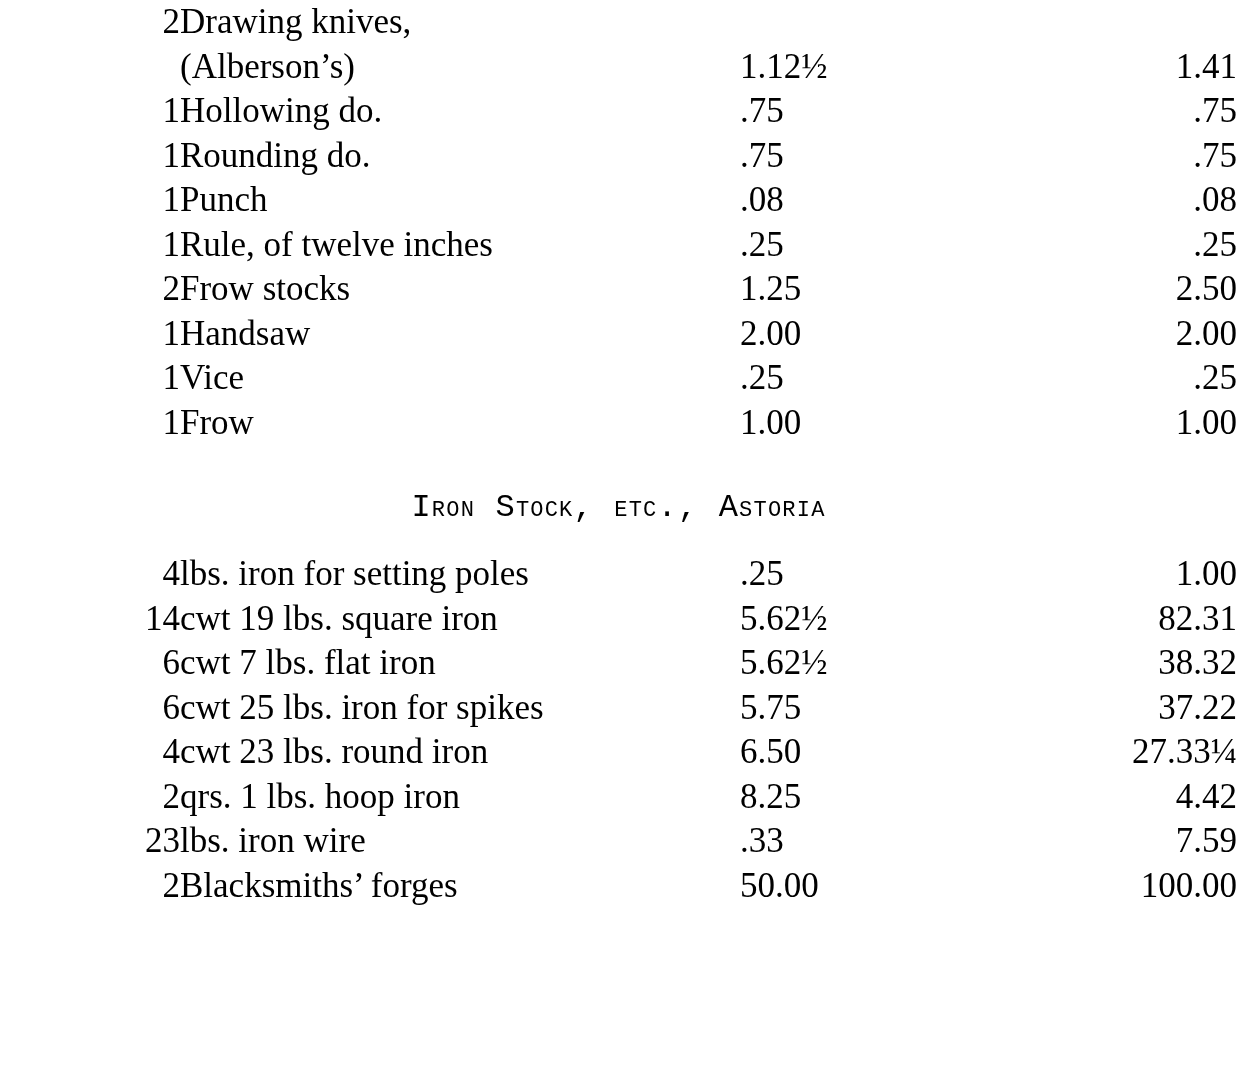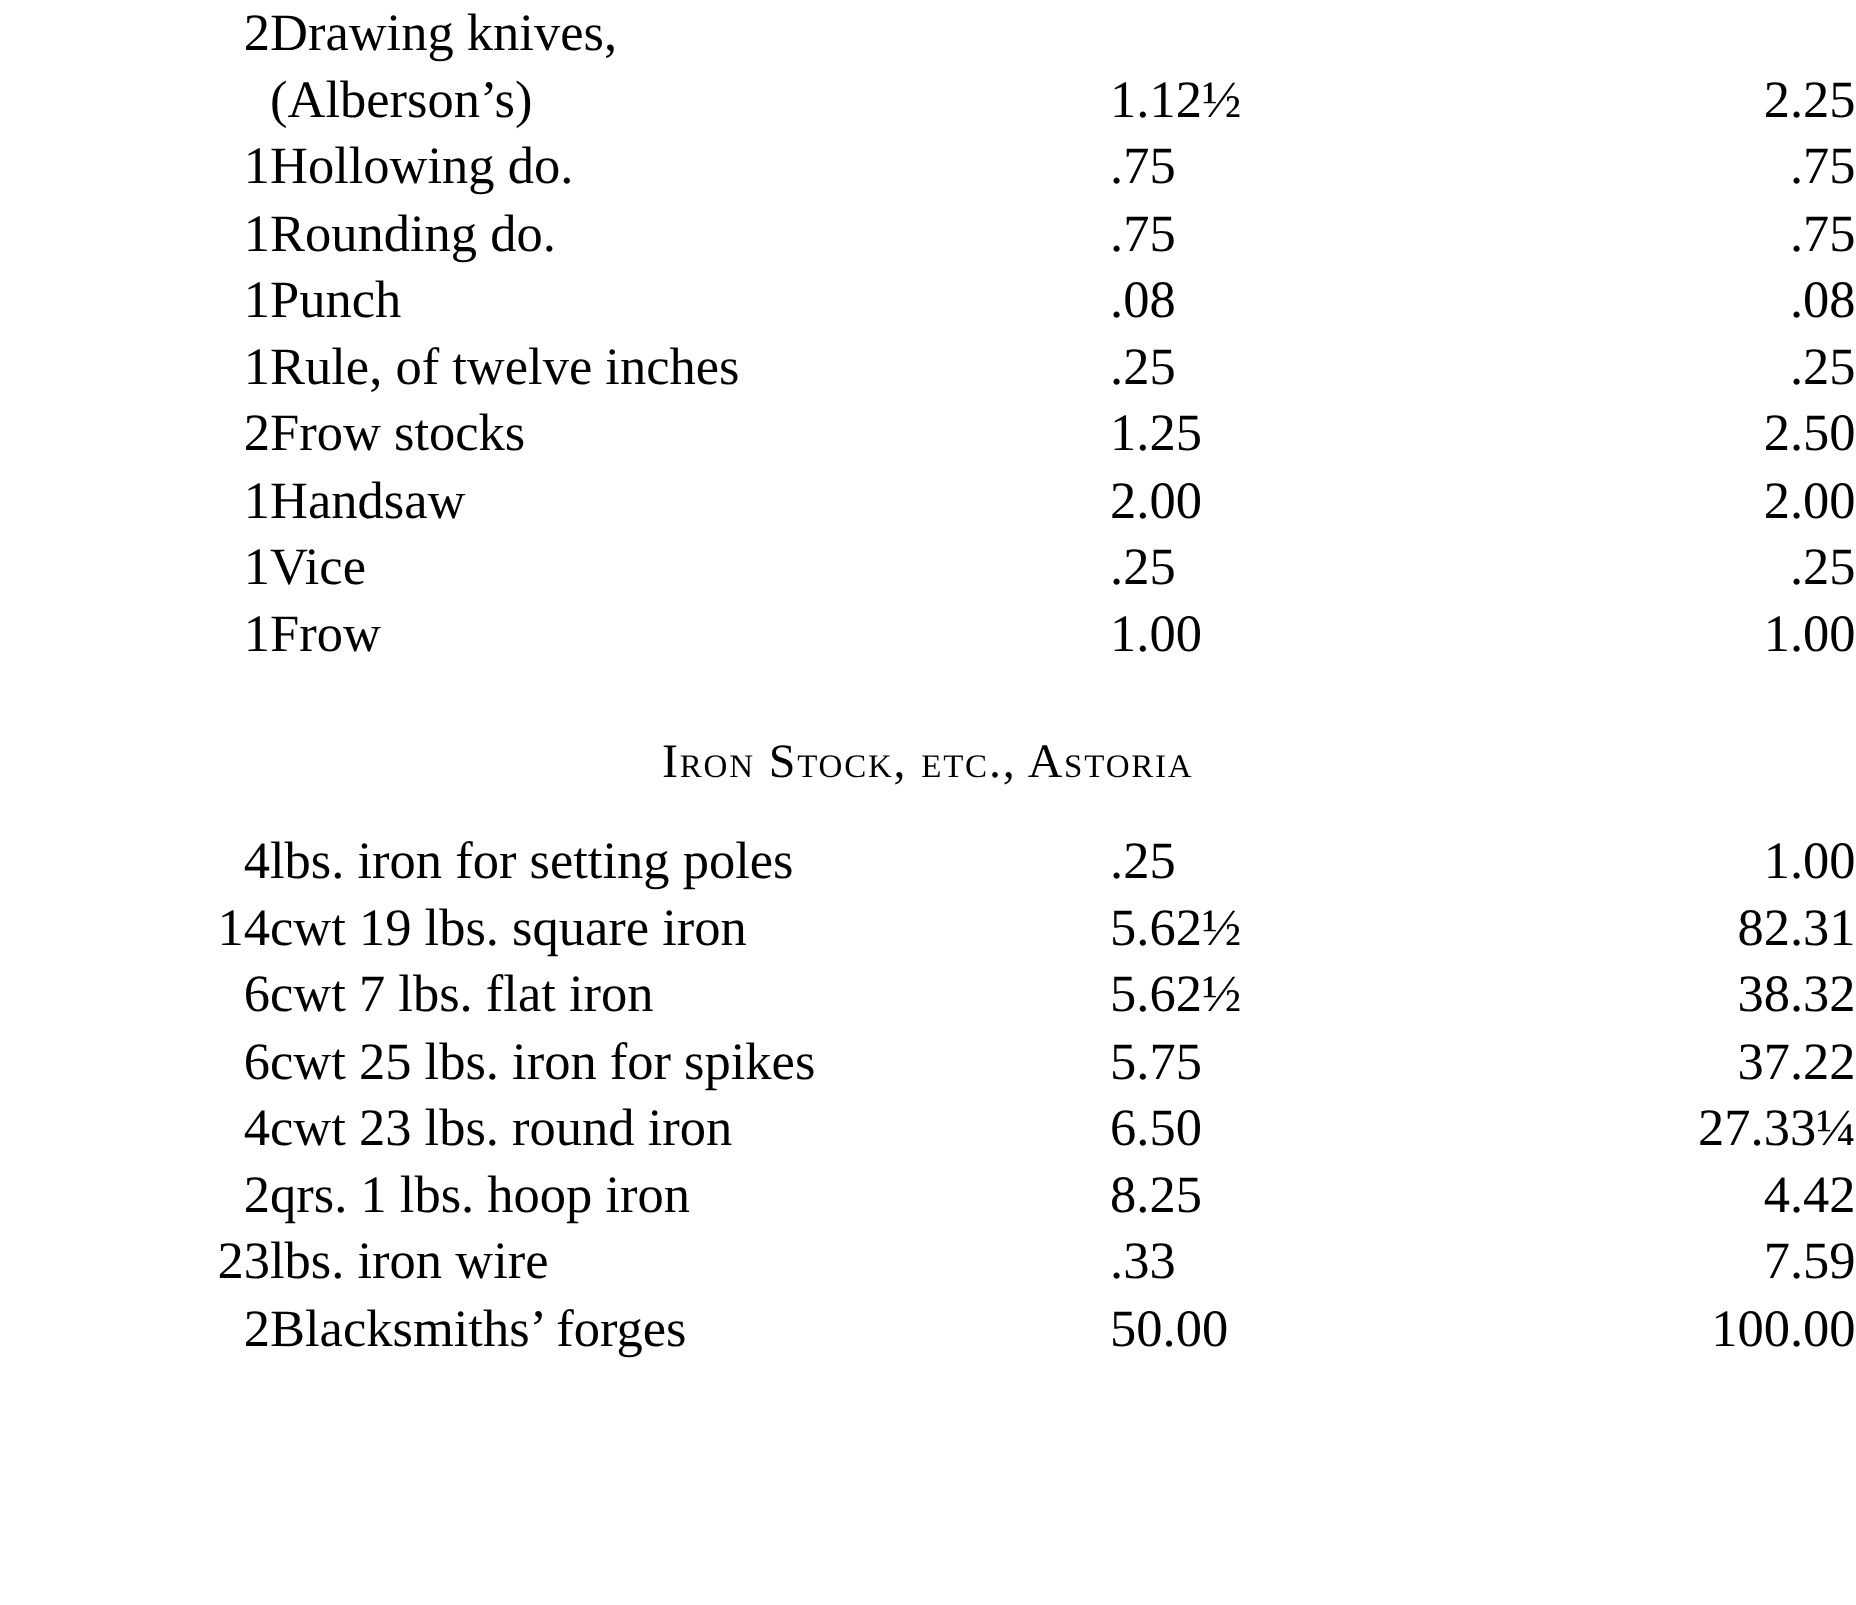--- a/index.html
+++ b/index.html
@@ -61,20 +61,21 @@
   }
 
   .section-head {
     text-align: center;
     font-size: 32px;
     letter-spacing: 1.2px;
     padding-top: 44px;
     padding-bottom: 26px;
     font-variant: small-caps;
     white-space: nowrap;
+    font-family: Liberation Mono, monospace;
   }
 </style>
 </head>
 <body>
 
 <div class="page">
 
   <table class="ledger">
     <colgroup>
       <col class="c-qty">
@@ -86,21 +87,21 @@
       <tr>
         <td class="qty">2</td>
         <td class="desc">Drawing knives,</td>
         <td class="rate"></td>
         <td class="amt"></td>
       </tr>
       <tr>
         <td class="qty"></td>
         <td class="cont">(Alberson’s)</td>
         <td class="rate">1.12½</td>
-        <td class="amt">2.25</td>
+        <td class="amt">1.41</td>
       </tr>
       <tr>
         <td class="qty">1</td>
         <td class="desc">Hollowing  do.</td>
         <td class="rate">.75</td>
         <td class="amt">.75</td>
       </tr>
       <tr>
         <td class="qty">1</td>
         <td class="desc">Rounding do.</td>

